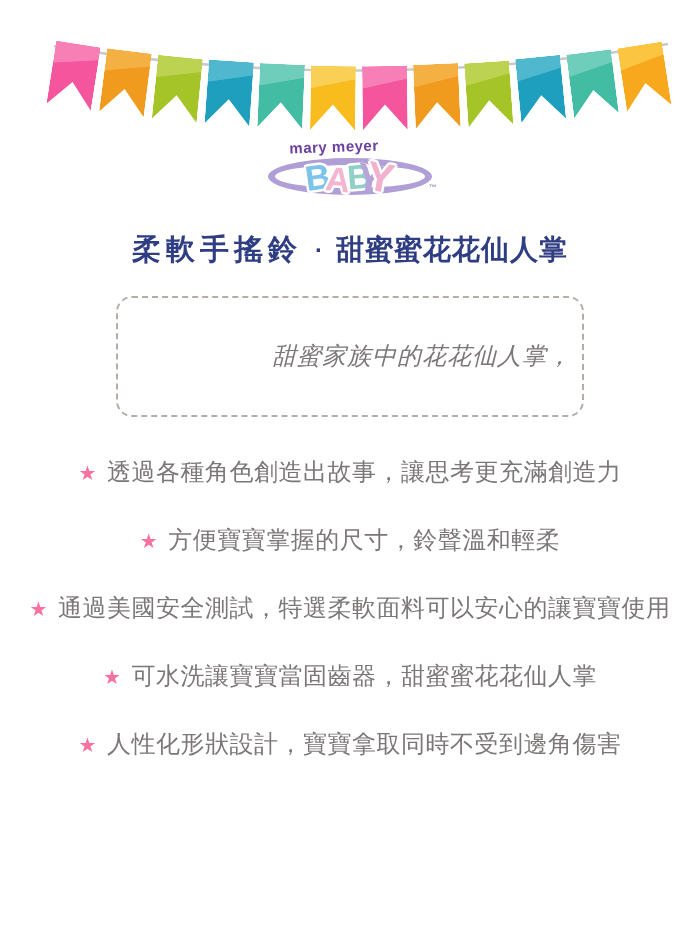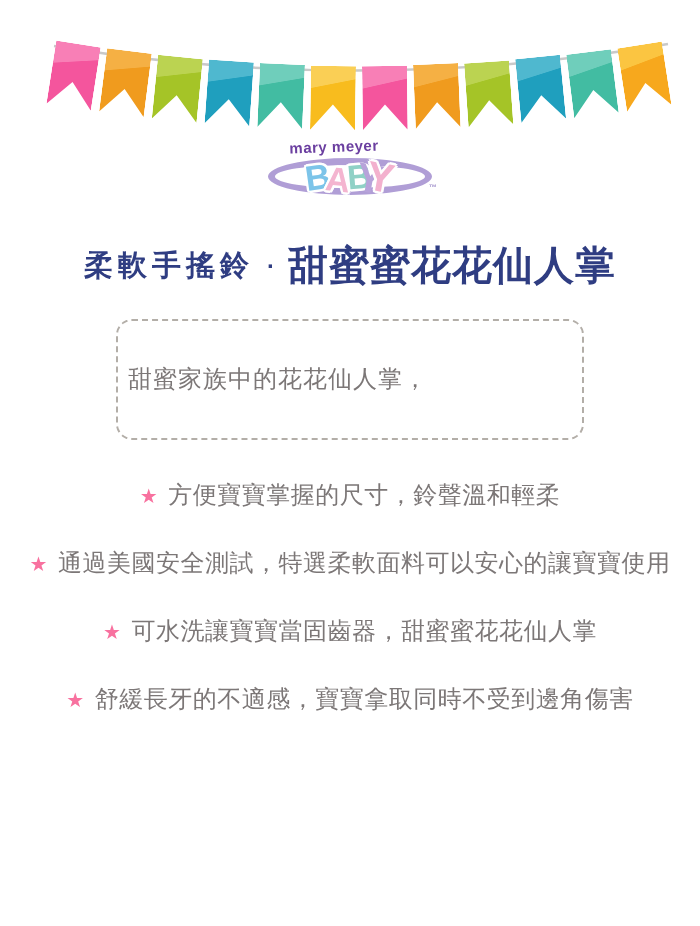--- a/index.html
+++ b/index.html
@@ -34,32 +34,32 @@
   }
   .logo-letter { display:inline-block; margin:0 -2px; }
   .logo-tm {
     position:absolute; right:-12px; bottom:-4px; font-size:8px;
     font-weight:bold; color:var(--tm-gray);
   }
 
   
   .title-row {
     display:flex; justify-content:center; align-items:center; gap:13px;
-    margin-top:26px; color:var(--navy); font-weight:bold;
+    margin-top:18px; color:var(--navy); font-weight:bold;
   }
   .title-prefix { font-size:29px; letter-spacing:5px; }
   .title-dot    { font-size:24px; }
-  .title-main   { font-size:40px; letter-spacing:1px; }
+  .title-main   { font-size:28px; letter-spacing:1px; }
 
   
   .desc-box {
     width:468px; margin:26px auto 0; padding:38px 10px 40px;
     border:2px dashed var(--dash-gray); border-radius:16px;
-    text-align:left; color:var(--gray); font-size:24px;
-    line-height:39px; letter-spacing:1px;
+    text-align:right; color:var(--gray); font-size:24px;
+    line-height:39px; letter-spacing:1px;font-style:italic;
   }
   .desc-box p { margin:0; }
 
   
   .features {
     list-style:none; margin:42px 0 0; padding:0; text-align:center;
     color:var(--gray); font-size:24px; letter-spacing:.5px;
   }
   .features li { line-height:25px; margin-bottom:41px; white-space:nowrap; }
   .feature-star { color:var(--star-pink); font-size:20px; margin-right:10px; }
@@ -101,17 +101,18 @@
   <span class="title-main">甜蜜蜜花花仙人掌</span>
 </div>
 
 <div class="desc-box">
   <div>
       <p>甜蜜家族中的花花仙人掌，</p>
     </div>
 </div>
 
 <ul class="features">
+    <li><span class="feature-star">★</span><span>透過各種角色創造出故事，讓思考更充滿創造力</span></li>
     <li><span class="feature-star">★</span><span>方便寶寶掌握的尺寸，鈴聲溫和輕柔</span></li>
     <li><span class="feature-star">★</span><span>通過美國安全測試，特選柔軟面料可以安心的讓寶寶使用</span></li>
     <li><span class="feature-star">★</span><span>可水洗讓寶寶當固齒器，甜蜜蜜花花仙人掌</span></li>
-    <li><span class="feature-star">★</span><span>舒緩長牙的不適感，寶寶拿取同時不受到邊角傷害</span></li>
+    <li><span class="feature-star">★</span><span>人性化形狀設計，寶寶拿取同時不受到邊角傷害</span></li>
   </ul>
 
 </body></html>

